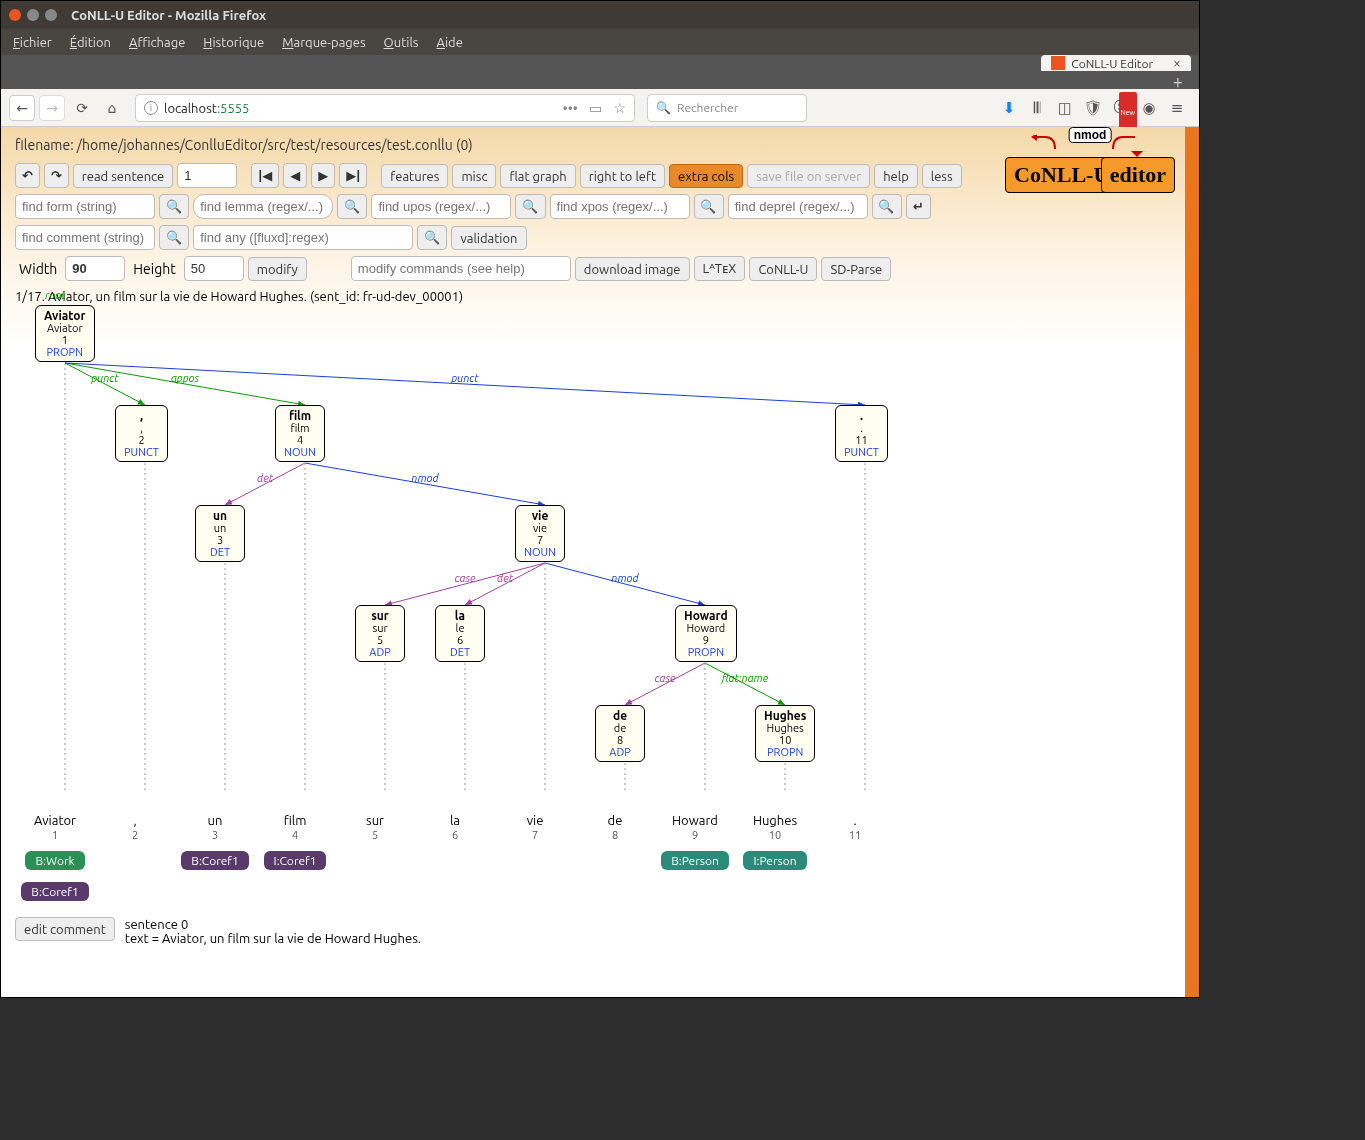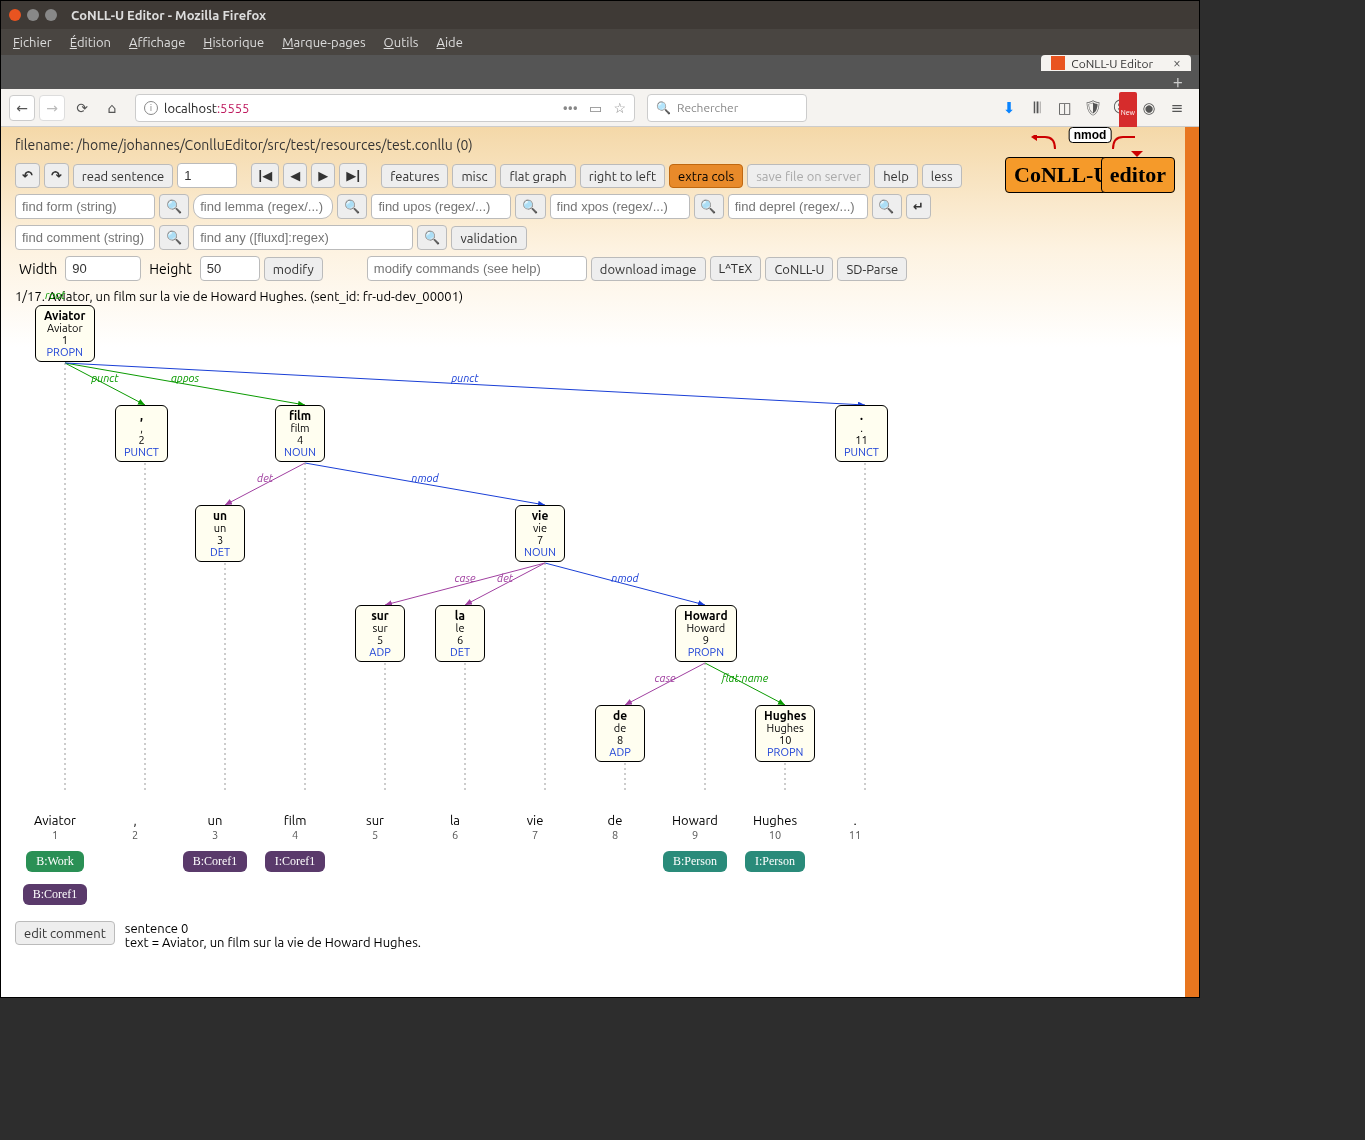--- a/index.html
+++ b/index.html
@@ -14,21 +14,21 @@
 .tabbar { background:#555; height:34px; display:flex; align-items:flex-end; padding:0 6px;flex-direction:column; }
 .tab { background:#f5f3f0; color:#333; height:30px; padding:0 10px; display:flex; align-items:center; border-radius:4px 4px 0 0; margin-right:2px; font-size:12px; }
 .tab .favicon { width:14px; height:14px; background:#e95420; margin-right:6px; }
 .tab .close { margin-left:20px; font-size:14px; color:#555; }
 .newtab { color:#ccc; font-size:18px; padding:0 10px; }
 .navbar { background:#f5f3f0; height:38px; display:flex; align-items:center; padding:0 8px; border-bottom:1px solid #ccc; }
 .nav-btn { width:26px; height:26px; border:1px solid #ccc; border-radius:4px; margin-right:4px; background:#fff; display:flex; align-items:center; justify-content:center; font-size:14px; color:#555; }
 .nav-btn.dis{ color:#bbb; border-color:#ddd; }
 .urlbar { flex:0 0 500px; height:28px; border:1px solid #ccc; border-radius:4px; background:#fff; display:flex; align-items:center; padding:0 8px; margin:0 6px; font-size:13px; color:#555; }
 .urlbar .host { color:#222; }
-.urlbar .port { color:#be185d; }
+.urlbar .port { color:#15803d; }
 .urlbar .info { margin-right:6px; color:#888; border:1px solid #888; border-radius:50%; width:14px; height:14px; display:inline-flex; align-items:center; justify-content:center; font-size:10px; }
 .urlbar .right { margin-left:auto; color:#888; font-size:14px; }
 .urlbar .right span { margin-left:8px; }
 .searchbar { flex:0 0 160px; height:28px; border:1px solid #ccc; border-radius:4px; background:#fff; display:flex; align-items:center; padding:0 8px; margin:0 6px; color:#888; font-size:12px; }
 .nav-right { margin-left:auto; display:flex; align-items:center; }
 .nav-ico { width:20px; text-align:center; color:#555; margin:0 4px; font-size:15px; }
 .nav-ico.blue{ color:#0a84ff; }
 .nav-ico.badge{ position:relative; }
 .nav-ico .new{ position:absolute; top:-6px; right:-6px; background:#d62c2c; color:#fff; font-size:7px; padding:16px 2px; border-radius:2px; }
 
@@ -55,21 +55,21 @@
 .node .form{ font-weight:bold; }
 .node .lemma{ font-size:11px; }
 .node .idx{ font-size:11px; }
 .node .upos{ color:#1a3fd6; font-size:11px; }
 
 .word-row{ display:flex; margin-top:8px; }
 .wcol{ width:80px; text-align:center; font-size:13px; }
 .wcol .w{ }
 .wcol .n{ font-size:11px; color:#555; margin-top:2px; }
 
-.tag{ display:inline-block; border-radius:6px; padding:3px 10px; font-size:12px; color:#fff; margin:2px 0;font-family:Liberation Serif, serif; }
+.tag{ display:inline-block; border-radius:6px; padding:3px 10px; font-size:12px; color:#fff; margin:2px 0; }
 .tag.green{ background:#2a9055; }
 .tag.teal{ background:#2a8b7a; }
 .tag.purple{ background:#5a3a6b; }
 
 .bottom{ margin-top:14px; }
 .scrollbar-v{ position:absolute; right:0; top:0; bottom:0; width:14px; background:#e8761f; }
 
 .deplabel{ font-size:11px; font-style:italic; }
 </style>
 </head>
@@ -188,21 +188,21 @@
     <div class="toolbar-row">
       <input class="input ph" style="width: 140px;" placeholder="find comment (string)">
       <span class="btn icon">🔍</span>
       <input class="input ph" style="width: 220px;" placeholder="find any ([fluxd]:regex)">
       <span class="btn icon">🔍</span>
       <span class="btn">validation</span>
     </div>
 
     <div class="toolbar-row">
       <span class="label-inline">Width</span>
-      <input class="input" style="width: 76px;" value="90">
+      <input class="input" style="width: 60px; font-weight: bold;" value="90">
       <span class="label-inline">Height</span>
       <input class="input" style="width: 60px;" value="50">
       <span class="btn">modify</span>
       <input class="input ph" style="width: 220px; margin-left: 40px;" placeholder="modify commands (see help)">
       <span class="btn">download image</span>
       <span class="btn">LᴬTᴇX</span>
       <span class="btn">CoNLL-U</span>
       <span class="btn">SD-Parse</span>
     </div>
 

